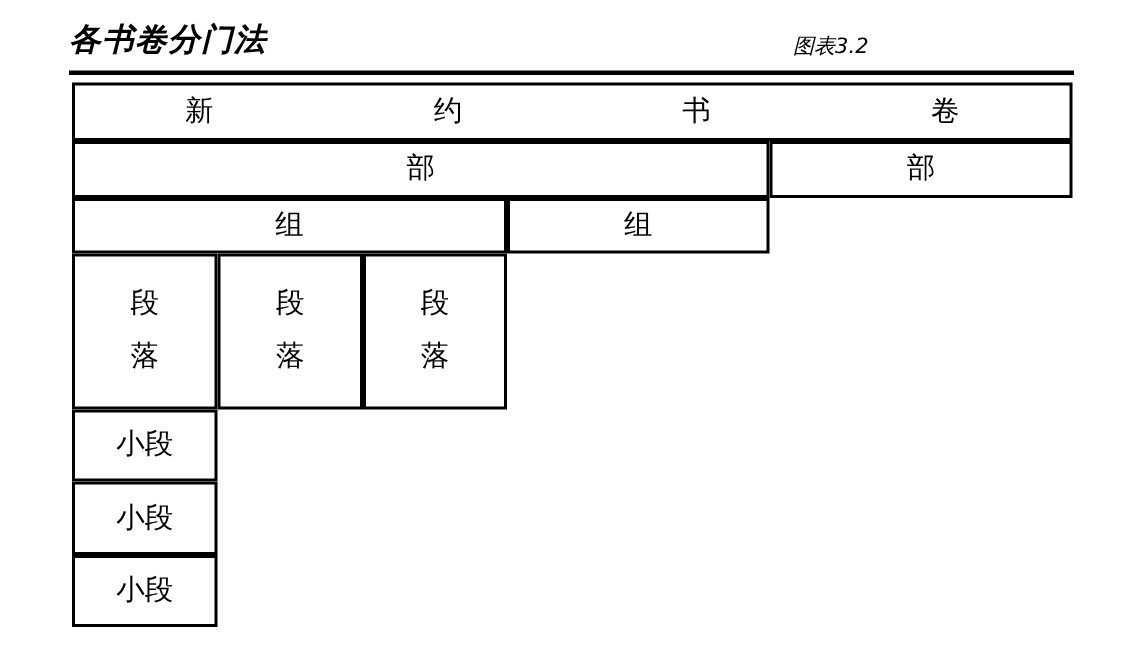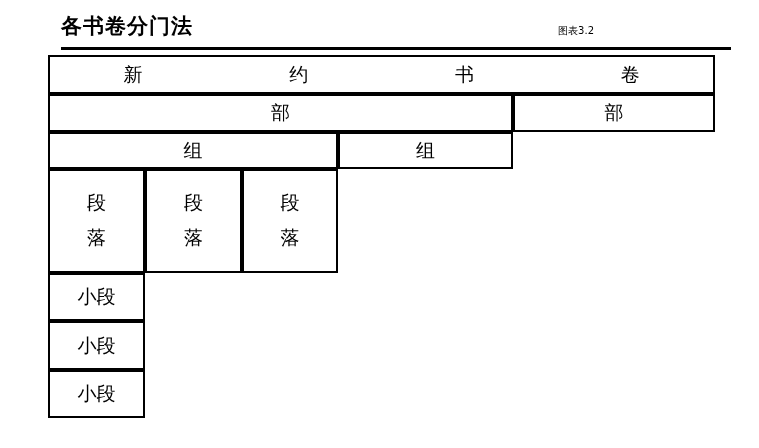--- a/index.html
+++ b/index.html
@@ -12,40 +12,41 @@
     background: #ffffff;
     font-family: "DejaVu Sans", "Liberation Sans", sans-serif;
     color: #000000;
     overflow: hidden;
     position: relative;
   }
 
   
   .header {
     position: absolute;
-    left: 16px;
+    left: 1px;
     top: 0;
     width: 622px;
     height: 52px;
+    font-style: italic;
   }
   .page-title {
     position: absolute;
     left: 45px;
     top: 13px;
     font-size: 21px;
     font-weight: bold;
     letter-spacing: 1px;
     line-height: 26px;
     white-space: nowrap;
   }
   .figure-number {
     position: absolute;
     right: 44px;
     top: 22px;
-    font-size: 10px;
+    font-size: 14px;
     font-weight: normal;
     line-height: 18px;
     white-space: nowrap;
     text-align: right;
   }
   .title-rule {
     position: absolute;
     left: 45px;
     top: 47px;
     width: 670px;

